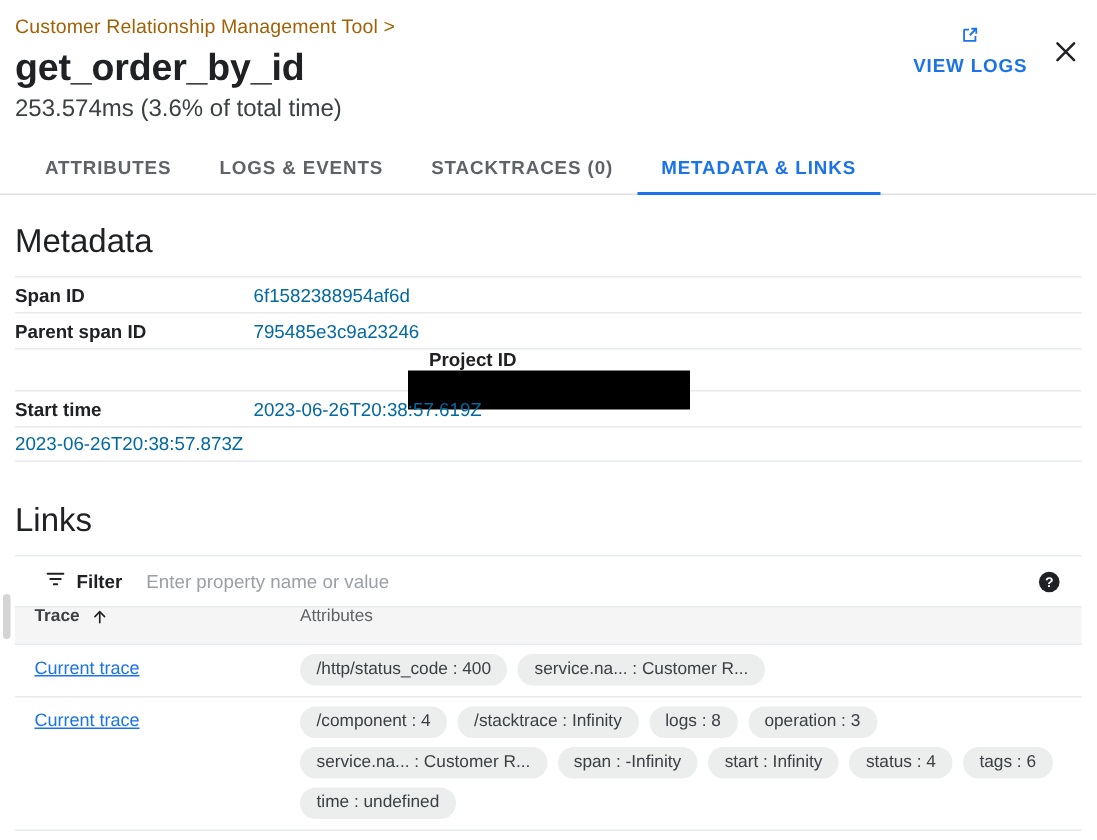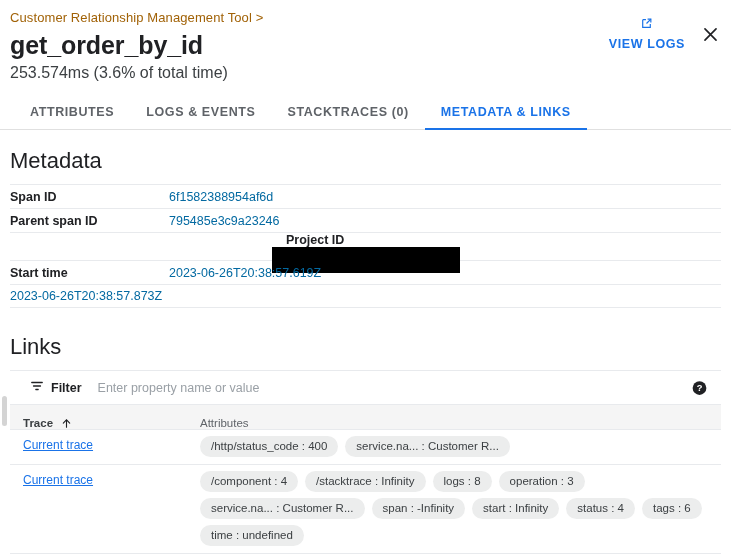--- a/index.html
+++ b/index.html
@@ -103,21 +103,21 @@
   }
   .filter-input::placeholder { color: #9aa0a6; }
   .help-icon {
     position: absolute; right: 14px; top: 50%;
     transform: translateY(-50%); width: 15px; height: 15px;
     cursor: pointer;
   }
 
   .links-table { margin: 0 10px; position: relative; }
   .lt-head {
-    display: flex; align-items: flex-end; height: 26px;
+    display: flex; align-items: flex-start; height: 26px;
     background: #f5f5f5; border-top: 1px solid #e8eaed;
     border-bottom: 1px solid #e8eaed;
   }
   .lt-col-trace { width: 190px; flex: none; padding-left: 13px;
     display:flex; align-items:center; gap: 8px; }
   .lt-th {
     font-size: 11.5px; font-weight: 700; color: #3c4043;
   }
   .lt-th.muted { font-size: 11.5px; font-weight: 400; color: #5f6368; }
   .sort-arrow { display:inline-flex; width: 11px; height: 11px; color:#202124; }

